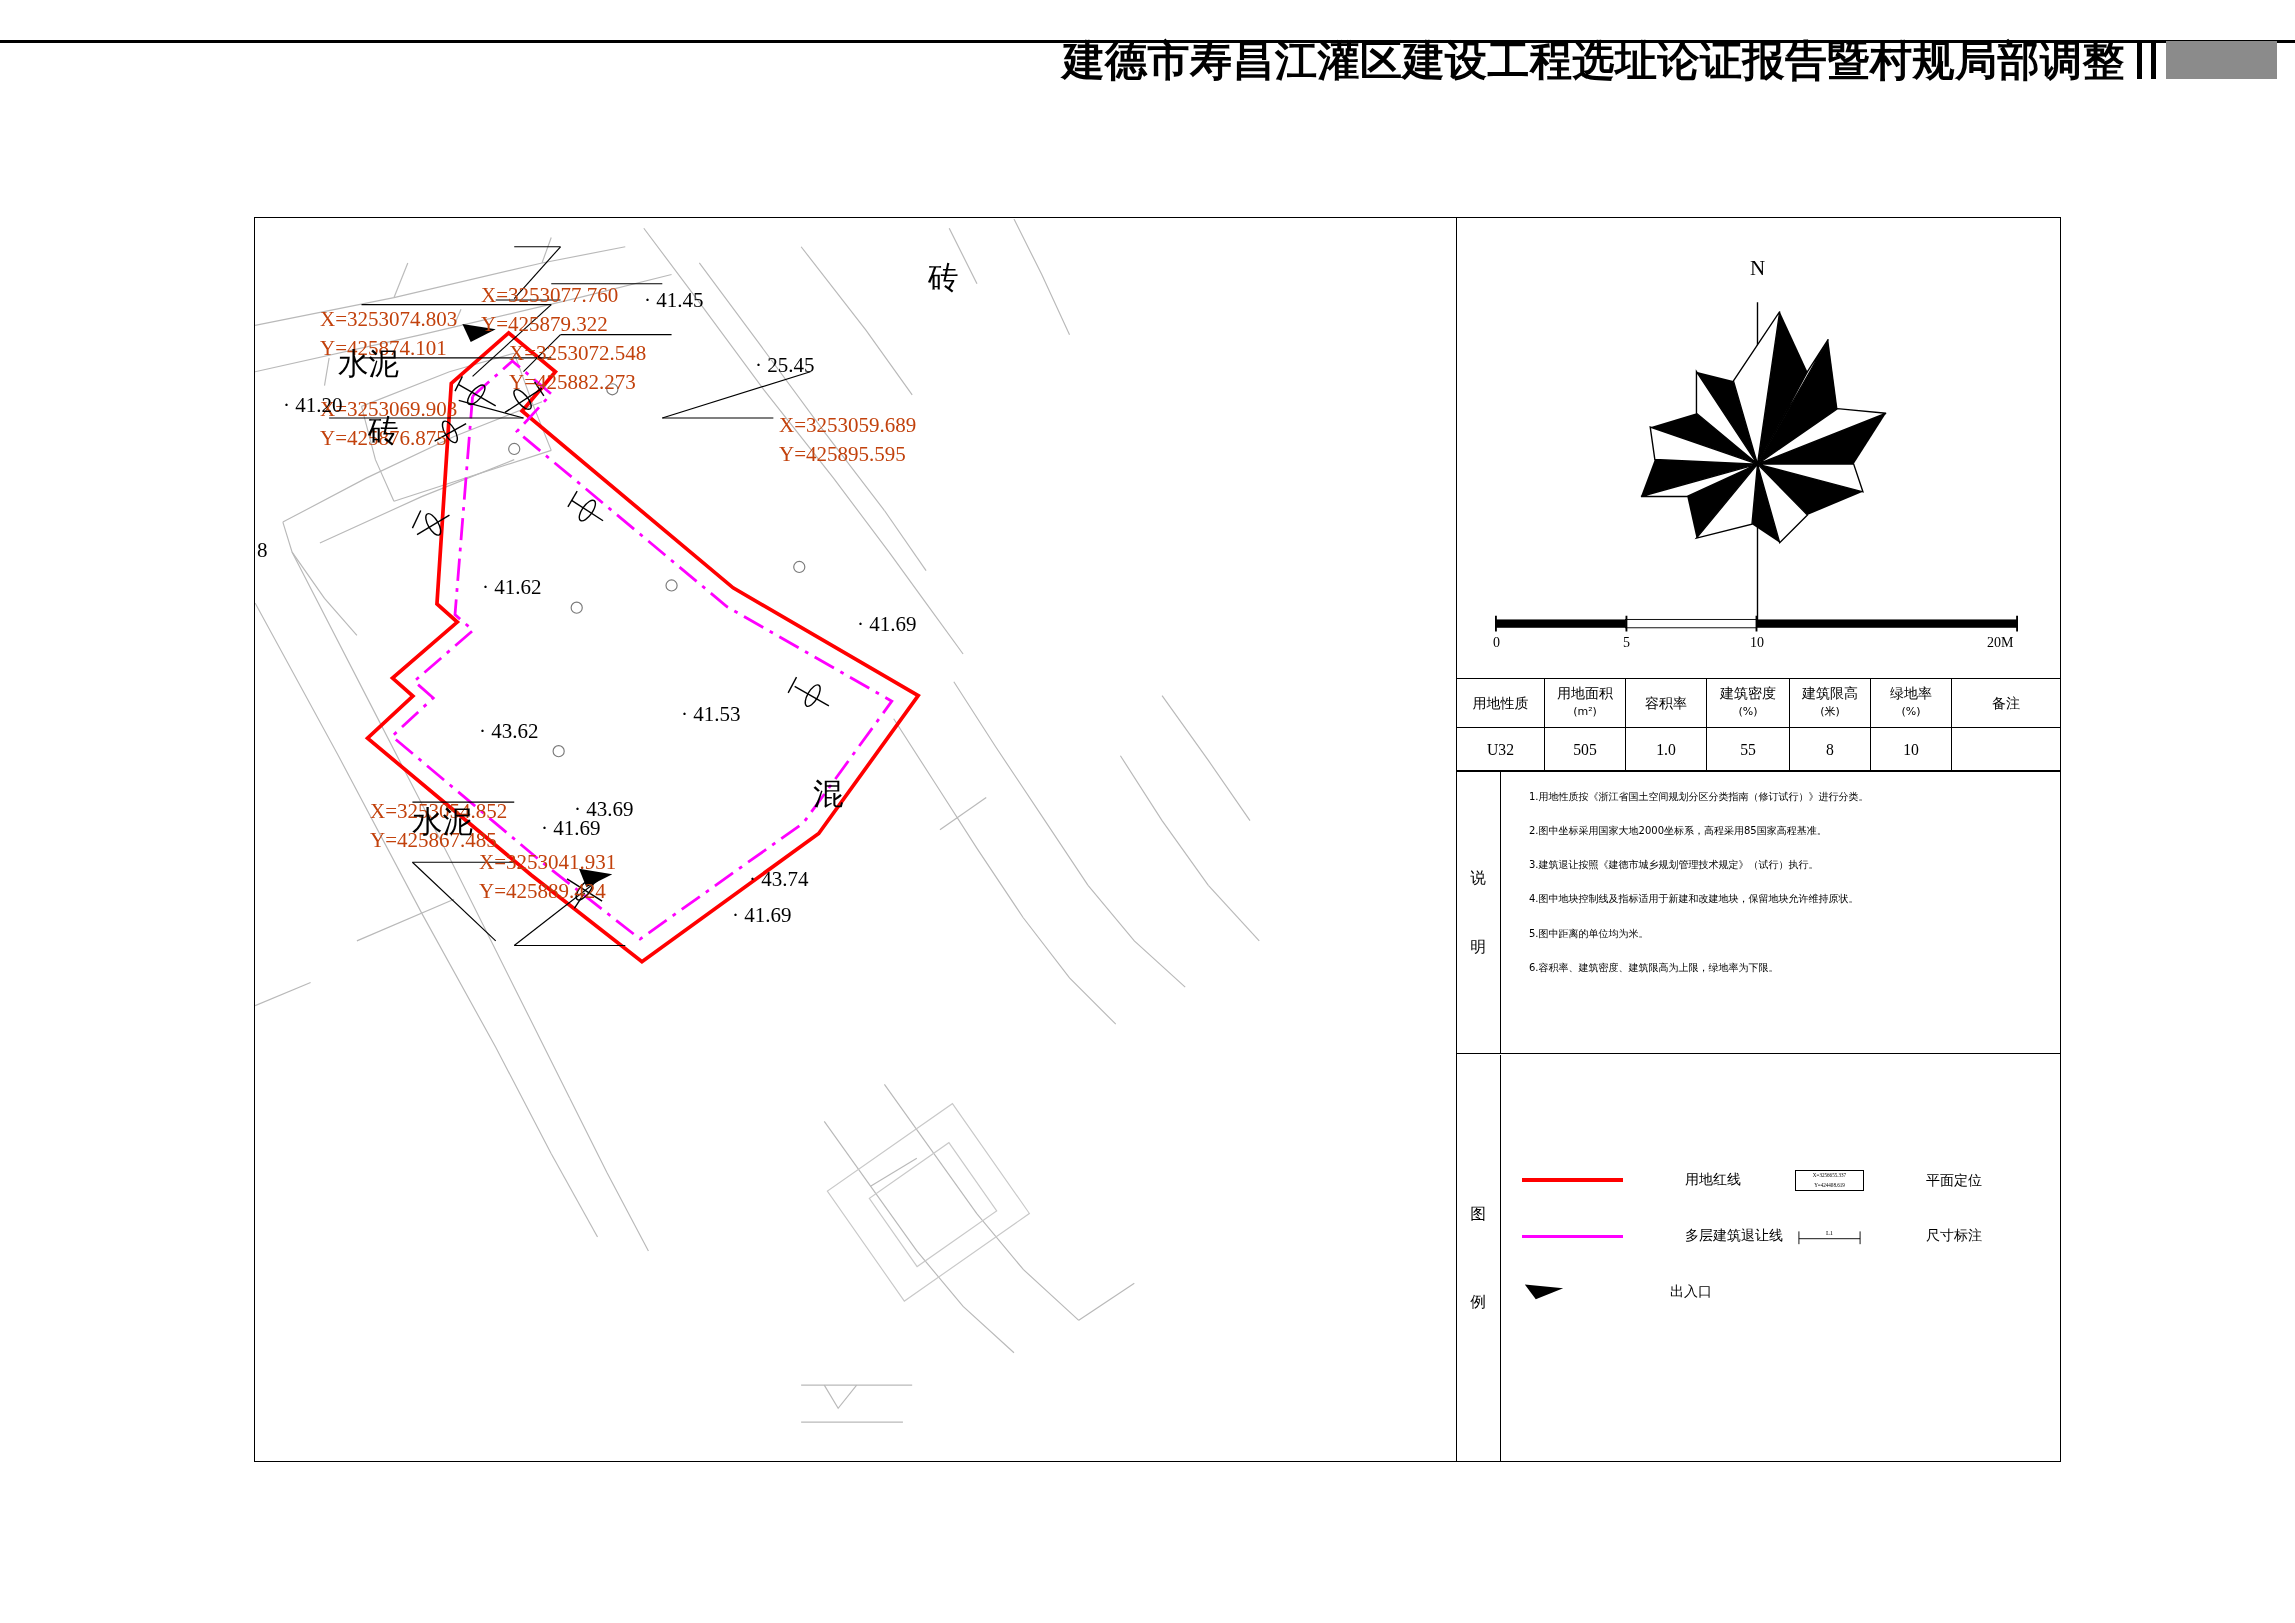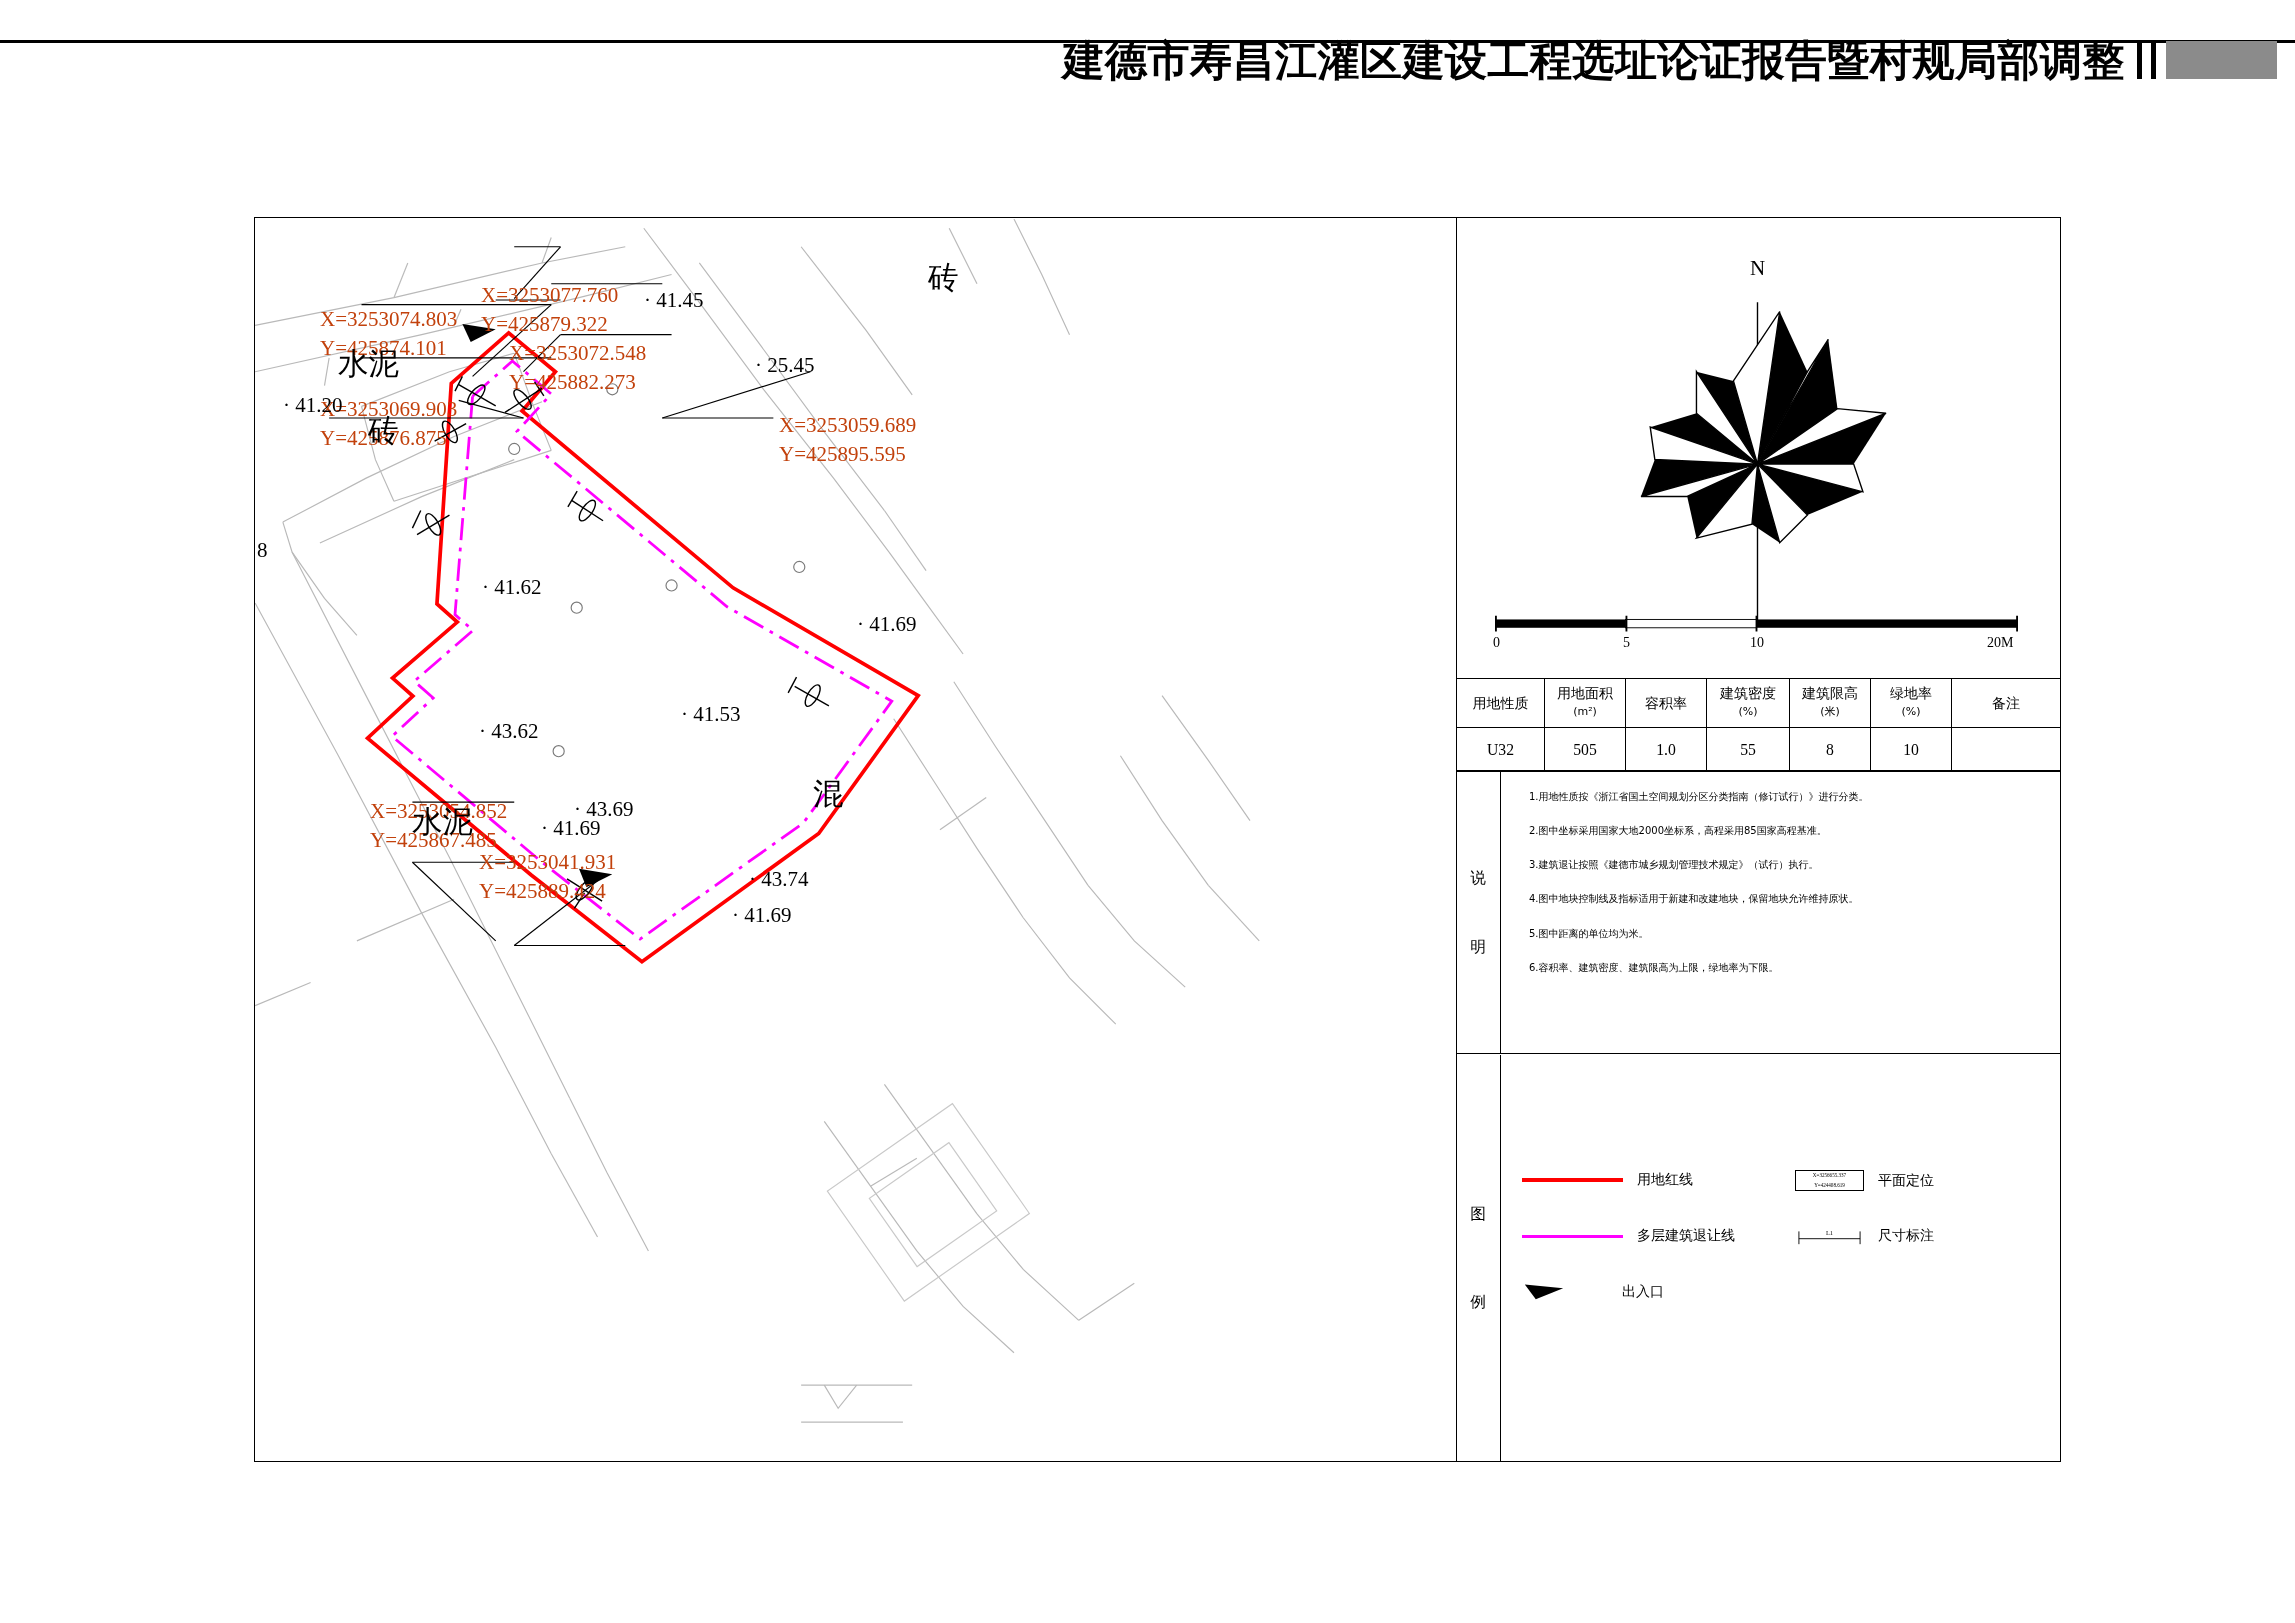--- a/index.html
+++ b/index.html
@@ -247,21 +247,21 @@
     flex-direction: column;
     align-items: center;
     justify-content: center;
     font-family: "DejaVu Sans", sans-serif;
     font-size: 15.7px;
     line-height: 88px;
     color: #000;
   }
   .legend-items { position: absolute; left: 45px; top: 0; right: 0; bottom: 0; }
 
-  .lg-row { position: absolute; display: flex; align-items: center; }
+  .lg-row { position: absolute; display: flex; align-items: center; gap: 48px; }
   .lg-swatch-red { width: 101px; height: 0; border-top: 4.2px solid #ff0000; }
   .lg-swatch-mag { width: 101px; height: 0; border-top: 3.2px solid #ff00ff; }
   .lg-text {
     font-family: "DejaVu Sans", sans-serif;
     font-size: 14px;
     color: #000;
     margin-left: 14px;
     white-space: nowrap;
   }
   .lg-coordbox {

